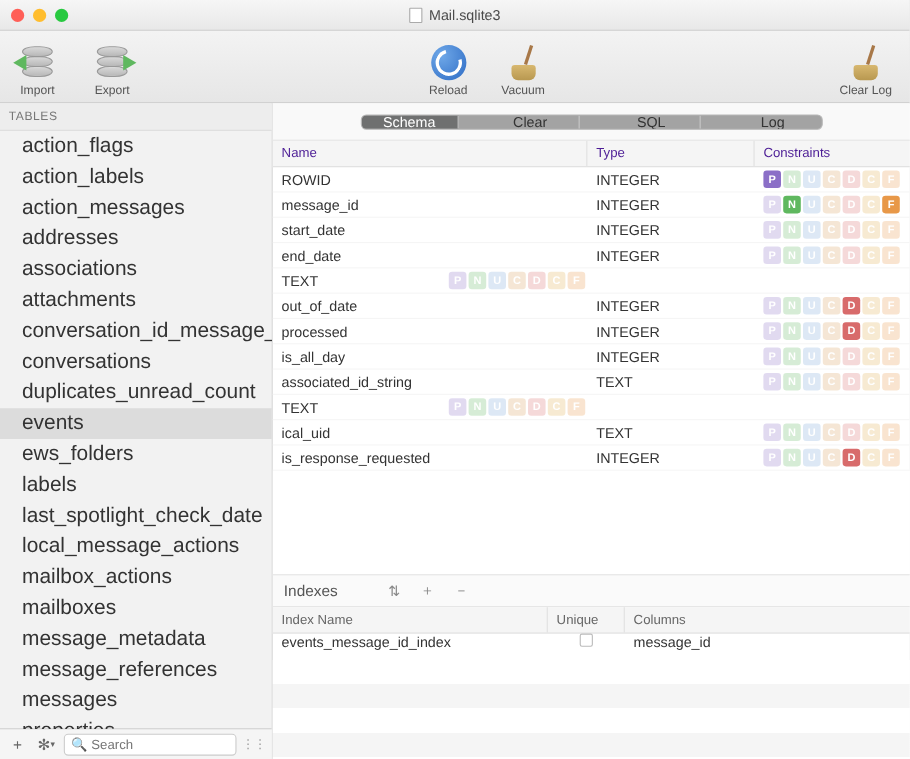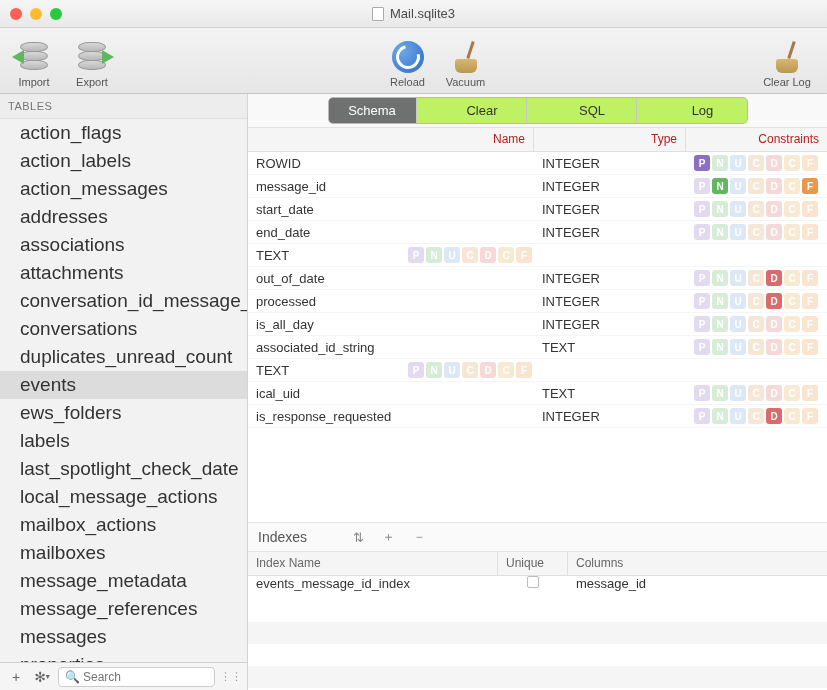--- a/index.html
+++ b/index.html
@@ -35,21 +35,21 @@
 }
 .doc-icon { width: 12px; height: 14px; background: #fff; border: 1px solid #aaa; border-radius: 1px; display: inline-block; position: relative; }
 .toolbar {
   height: 66px;
   background: linear-gradient(#f3f3f3, #e6e6e6);
   border-bottom: 1px solid #c7c7c7;
   display: flex;
   align-items: center;
   padding: 4px 10px 0 10px;
 }
-.tool-group { display: flex; gap: 10px; }
+.tool-group { display: flex; gap: 20px; }
 .tool-btn {
   display: flex; flex-direction: column; align-items: center;
   width: 48px; cursor: pointer; font-size: 11px; color: #555;
 }
 .tool-btn .icon-box { width: 40px; height: 38px; display: flex; align-items: center; justify-content: center; }
 .tool-spacer { flex: 1; }
 .main {
   flex: 1; display: flex; min-height: 0;
 }
 .sidebar {
@@ -80,31 +80,31 @@
 }
 .content {
   flex: 1; display: flex; flex-direction: column; background: #fff; min-width: 0;
 }
 .tabs-row {
   height: 34px; background: #f9f9f9; border-bottom: 1px solid #e1e1e1;
   display: flex; align-items: center; justify-content: center;
 }
 .seg-control {
   display: flex; border: 1px solid #b8b8b8; border-radius: 5px; overflow: hidden;
-  height: 27px; background: #bef264; gap: 22px;
+  height: 14px; background: #a3a3a3; gap: 22px;
 }
 .seg-btn {
   width: 88px; font-size: 13px; display: flex; align-items: center; justify-content: center;
   cursor: pointer; color: #333; border-right: 1px solid #c8c8c8;
 }
 .seg-btn:last-child { border-right: none; }
 .seg-btn.active { background: #6f7070; color: #fff; }
 .cols-header {
   height: 24px; display: flex; background: #f5f5f5; border-bottom: 1px solid #e0e0e0;
-  font-size: 12px; color: #b91c1c; text-align: right;
+  font-size: 12px; color: #4c1d95;
 }
 .col-name { width: 286px; padding: 4px 8px; border-right: 1px solid #e0e0e0; }
 .col-type { width: 152px; padding: 4px 8px; border-right: 1px solid #e0e0e0; }
 .col-constraints { flex: 1; padding: 4px 8px; }
 .schema-body { flex: 0 0 auto; }
 .schema-row {
   height: 23px; display: flex; align-items: center; border-bottom: 1px solid #f5f5f5;
   font-size: 13px;
 }
 .schema-row .c-name { width: 286px; padding: 0 8px; }

